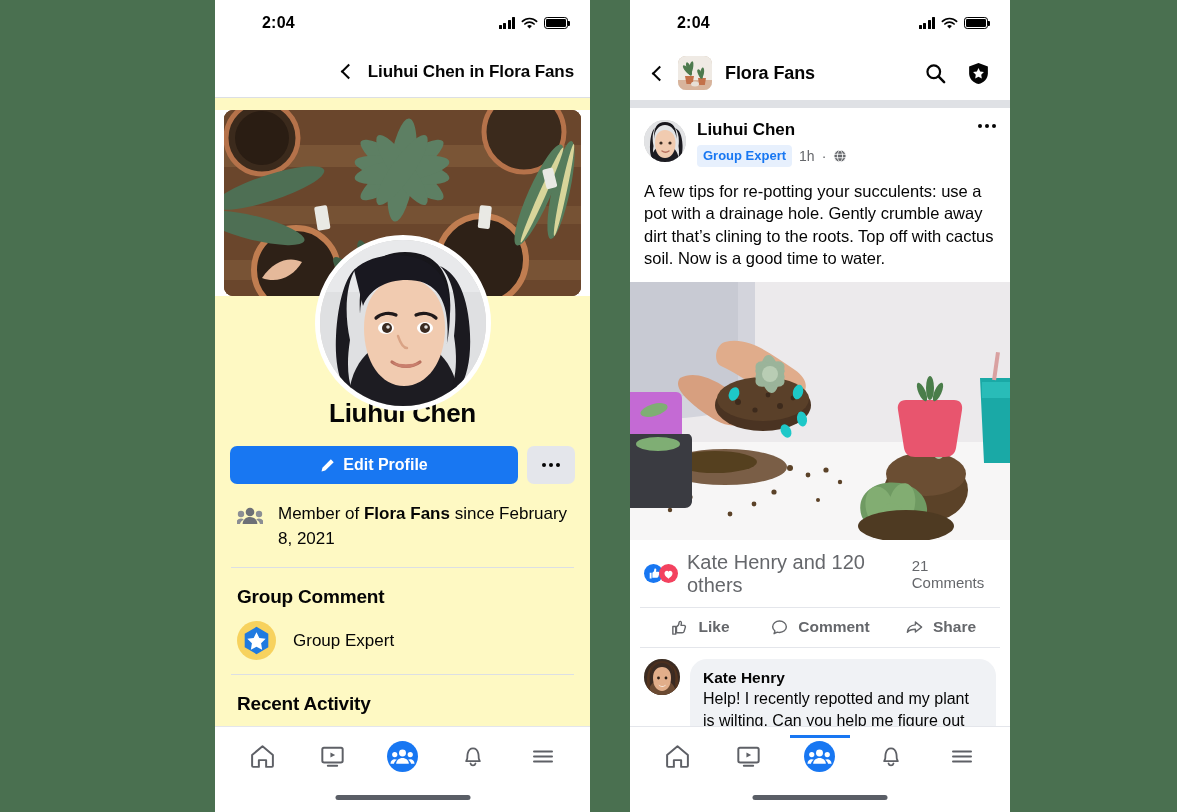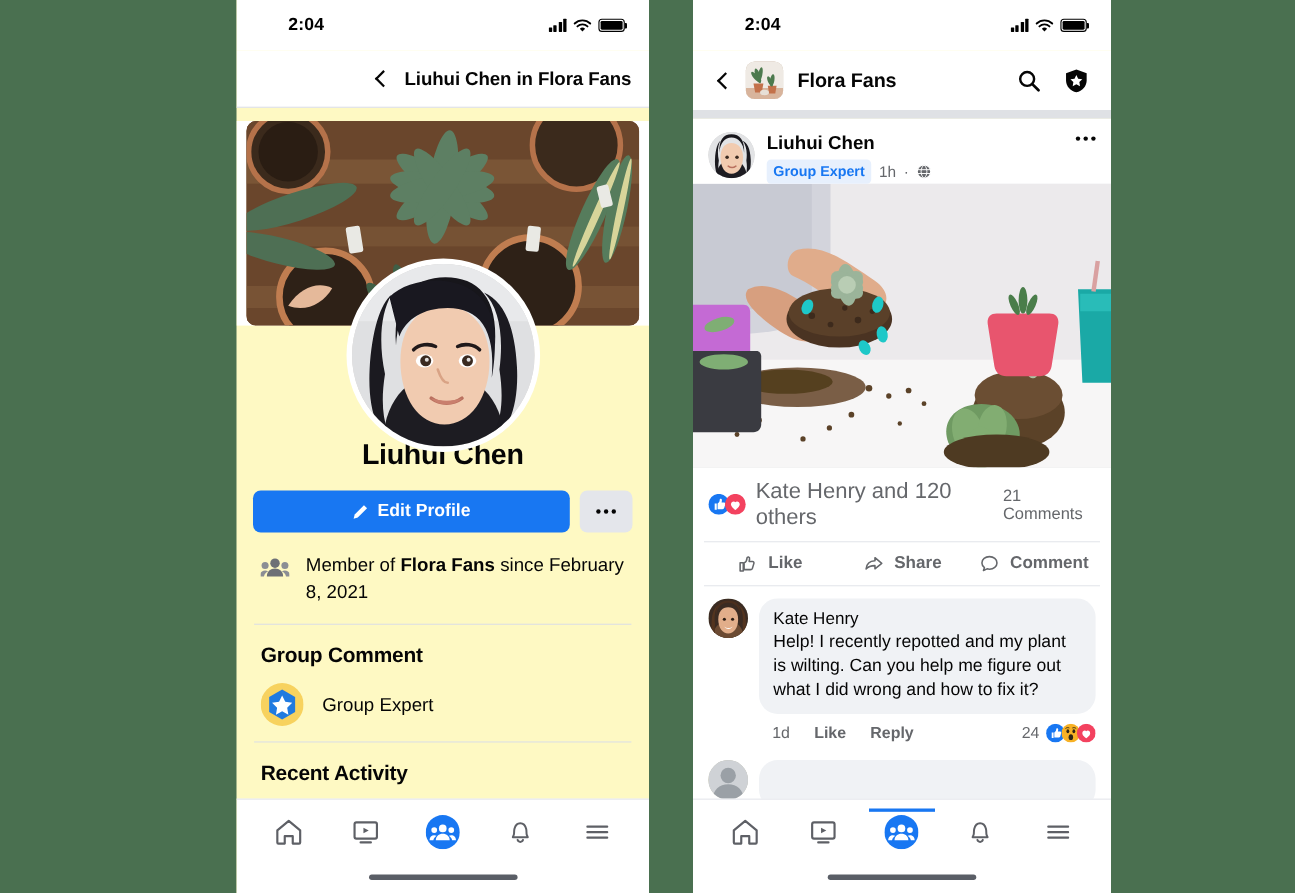--- a/index.html
+++ b/index.html
@@ -190,21 +190,21 @@
   
   .comments { padding: 11px 14px 0 14px; }
   .cmt { display: flex; gap: 10px; }
   .cmt-avatar { width: 36px; height: 36px; border-radius: 50%; overflow: hidden;
     background: #bba; flex: none; }
   .cmt-avatar svg { width: 100%; height: 100%; display: block; }
   .cmt-col { flex: 1; min-width: 0; }
   .cmt-bubble {
     background: #f0f2f5; border-radius: 17px; padding: 9px 13px 11px 13px;
   }
-  .cmt-name { font-size: 15.5px; font-weight: normal; color: #050505; line-height: 1.25; }
+  .cmt-name { font-size: 15.5px; font-weight: bold; color: #050505; line-height: 1.25; }
   .cmt-text { font-size: 16px; color: #050505; line-height: 1.35; margin-top: 1px; }
   .cmt-foot { display: flex; align-items: center; gap: 22px; padding: 9px 0 0 12px; }
   .cmt-foot span { font-size: 14.5px; color: #65676b; }
   .cmt-foot .f-act { font-weight: bold; cursor: pointer; }
   .cmt-reacts { margin-left: auto; display: flex; align-items: center; gap: 4px; }
   .cmt-reacts .num { font-size: 14.5px; color: #65676b; }
   .cmt-reacts .r { display: flex; margin-left: 2px; }
   .cmt-reacts .r svg { margin-left: -3px; }
   .cmt-reacts .r svg:first-child { margin-left: 0; }
 
@@ -501,20 +501,21 @@
         </div>
         <div class="post-menu">
           <span class="dots3">
               <i></i>
               <i></i>
               <i></i>
             </span>
         </div>
       </div>
 
+      <div class="post-body">A few tips for re-potting your succulents: use a pot with a drainage hole. Gently crumble away dirt that’s clining to the roots. Top off with cactus soil. Now is a good time to water.</div>
 
       <div class="post-photo">
         <svg viewBox="0 0 380 258" preserveAspectRatio="xMidYMid slice">
           <rect width="380" height="258" fill="#efeef0"></rect>
           <rect x="0" y="0" width="380" height="175" fill="#eceaec"></rect>
           <rect x="0" y="160" width="380" height="98" fill="#f7f6f6"></rect>
           <path d="M0 0h125v120c-30 12-70 20-125 16z" fill="#d3d4dc"></path>
           <path d="M0 0h108v102c-28 10-62 16-108 12z" fill="#c8cad3"></path>
           <path d="M95 60c24-6 46 12 70 28 10 7 14 16 8 24-8 10-24 6-38-2-16-9-30-20-44-26-8-4-6-21 4-24z" fill="#e0ac8b"></path>
           <path d="M50 96c18-10 44 6 62 22 8 8 8 20-2 24-12 5-26-4-40-14-10-8-28-22-20-32z" fill="#d79f7f"></path>
@@ -607,30 +608,30 @@
       </div>
 
       <div class="action-bar">
         <div class="act">
           <svg width="19" height="19" viewBox="0 0 20 20">
             <path d="M3 9h3v8H3zM6.8 9.2c1.8-.9 2.7-2.4 2.7-4.2 0-1 .7-1.6 1.5-1.4.8.2 1.2 1 1 2.1l-.4 2.1h3.2c1.1 0 1.7 1 1.3 2.1l-1.3 4.3c-.3.9-1 1.4-2 1.4H6.8z" fill="none" stroke="#65676b" stroke-width="1.5" stroke-linejoin="round"></path>
           </svg>
           <span>Like</span>
         </div>
         <div class="act">
+          <svg width="19" height="19" viewBox="0 0 20 20">
+            <path d="M10 3.2c4 0 7.2 2.6 7.2 6S14 15.2 10 15.2c-.8 0-1.6-.1-2.3-.3l-3.4 1.6.9-2.8C3.8 12.6 2.8 11 2.8 9.2c0-3.4 3.2-6 7.2-6z" fill="none" stroke="#65676b" stroke-width="1.5" stroke-linejoin="round"></path>
+          </svg>
+          <span>Comment</span>
+        </div>
+        <div class="act">
           <svg width="20" height="19" viewBox="0 0 20 20">
             <path d="M3 15c.5-5 3.8-7.6 8.5-7.8V4.2L18 9.6l-6.5 5.2v-3c-4 0-6.8 1.2-8.5 3.2z" fill="none" stroke="#65676b" stroke-width="1.5" stroke-linejoin="round"></path>
           </svg>
           <span>Share</span>
-        </div>
-        <div class="act">
-          <svg width="19" height="19" viewBox="0 0 20 20">
-            <path d="M10 3.2c4 0 7.2 2.6 7.2 6S14 15.2 10 15.2c-.8 0-1.6-.1-2.3-.3l-3.4 1.6.9-2.8C3.8 12.6 2.8 11 2.8 9.2c0-3.4 3.2-6 7.2-6z" fill="none" stroke="#65676b" stroke-width="1.5" stroke-linejoin="round"></path>
-          </svg>
-          <span>Comment</span>
         </div>
       </div>
 
       <div class="comments">
         <div class="cmt">
           <div class="cmt-avatar">
             <svg viewBox="0 0 36 36" preserveAspectRatio="xMidYMid slice">
               <rect width="36" height="36" fill="#3b2b22"></rect>
               <path d="M4 36c0-9 5-15 14-15s14 6 14 15z" fill="#6b4a32"></path>
               <path d="M9 19c0-7 3.5-11 9-11s9 4 9 11c0 8-4 13-9 13s-9-5-9-13z" fill="#e2ae8a"></path>

